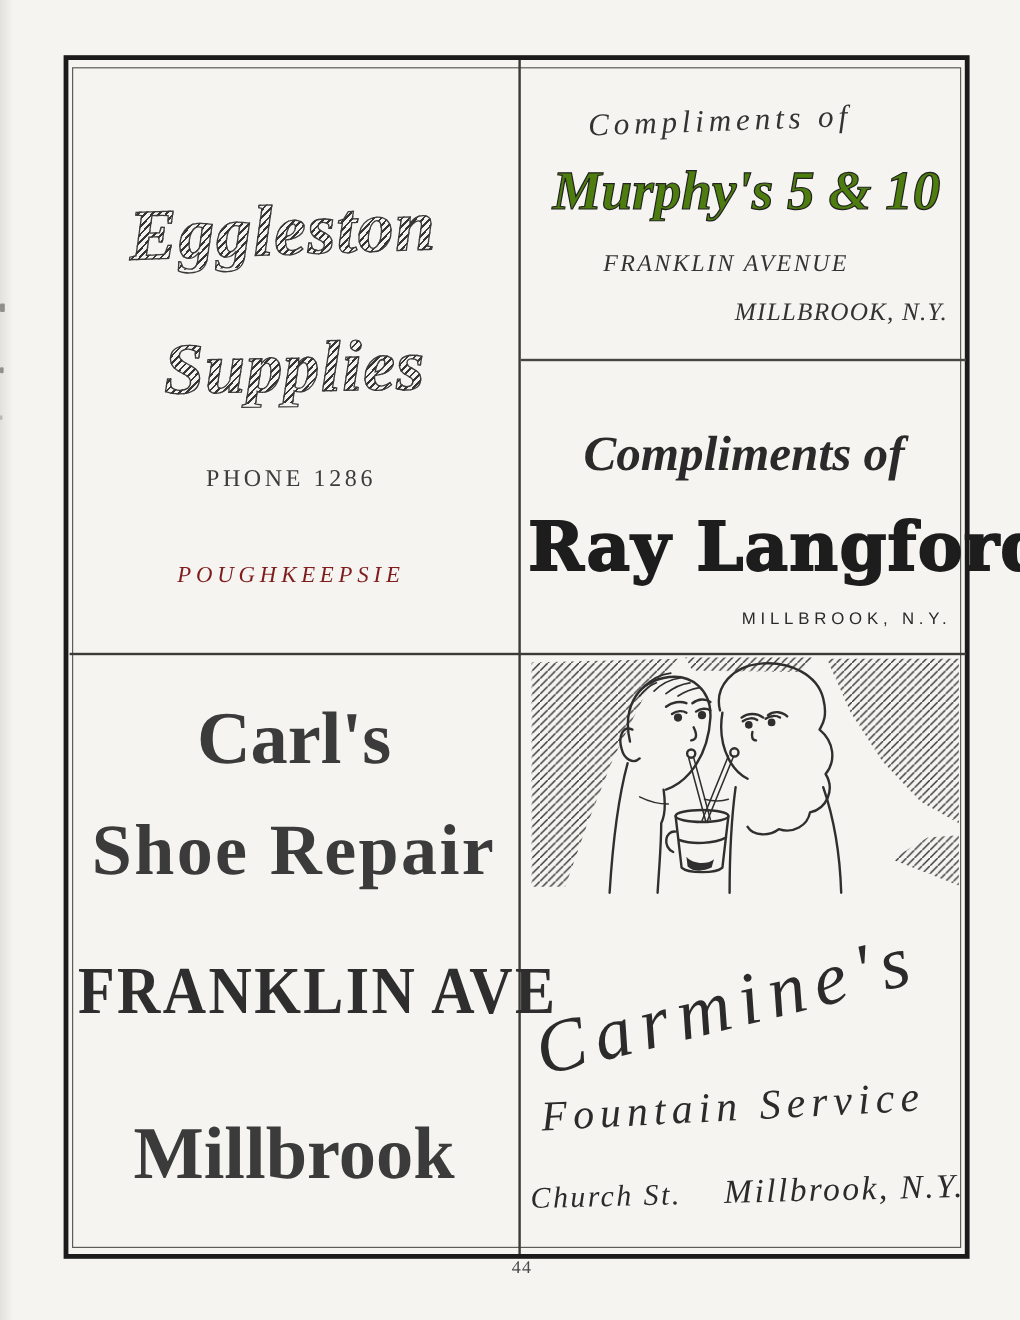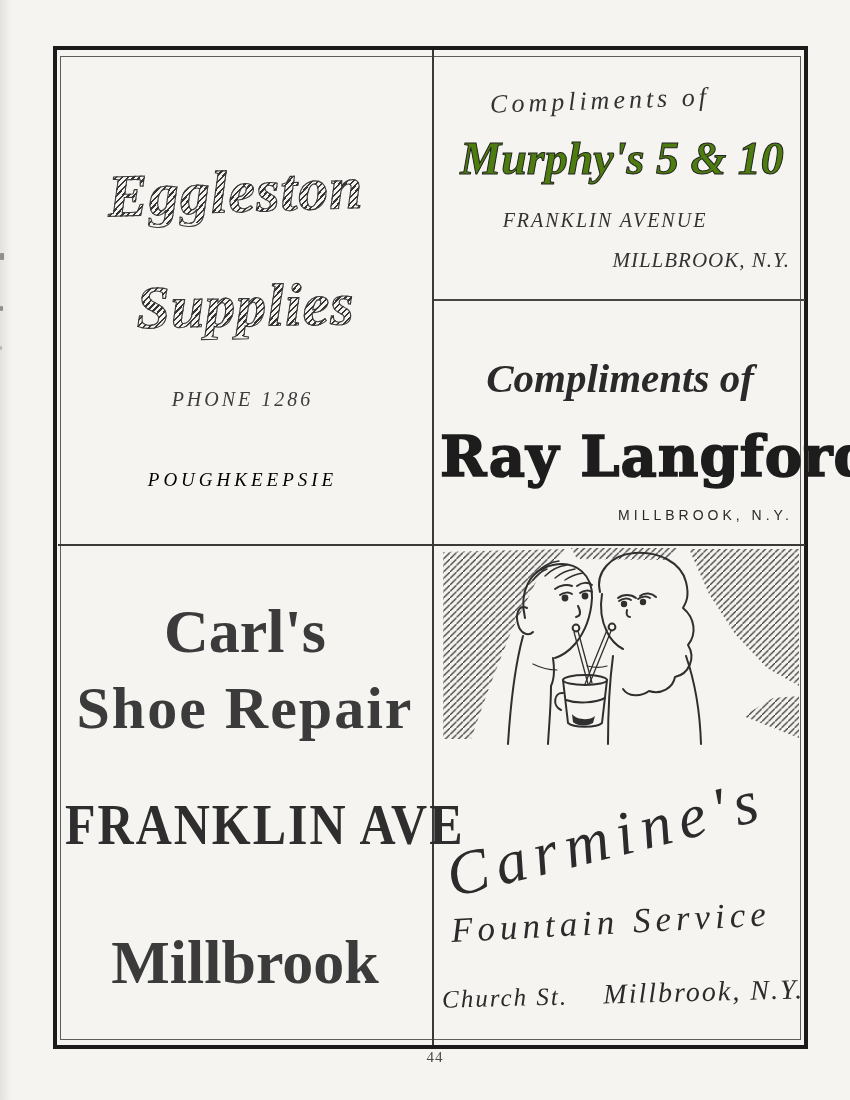--- a/index.html
+++ b/index.html
@@ -31,22 +31,22 @@
   .egg-name { font-style:italic; font-weight:700; font-size:60px; letter-spacing:1px; }
   .hatch { color:#4a4a4a; }
   @supports ((-webkit-background-clip: text) or (background-clip: text)) {
     .hatch {
       background-image:repeating-linear-gradient(135deg,
         rgba(42,42,42,.95) 0 1.6px, rgba(42,42,42,0) 1.6px 4.3px);
       -webkit-background-clip:text; background-clip:text;
       color:transparent; -webkit-text-stroke:1.1px #3a3a3a;
     }
   }
-  .egg-sub { font-style:italic; font-size:20px; letter-spacing:3px; color:#3c3c3c; }
-  .egg-city { font-style:italic; font-size:19px; letter-spacing:4px; color:#000000; }
+  .egg-sub { font-size:20px; letter-spacing:3px; color:#3c3c3c; }
+  .egg-city { font-style:italic; font-size:19px; letter-spacing:4px; color:#7f1d1d; }
   
   .mur-comp { font-style:italic; font-size:26px; letter-spacing:4px; color:#333; transform:rotate(-2deg); }
   .mur-name { font-style:italic; font-weight:700; font-size:46px; color:#4d7c0f;
     -webkit-text-stroke:1px #222; }
   .mur-addr { font-style:italic; font-size:20px; letter-spacing:2px; color:#333; }
   .mur-city { font-style:italic; font-size:21px; letter-spacing:1px; color:#333; }
   
   .lan-comp { font-style:italic; font-weight:700; font-size:41px; color:#2a2a2a; }
   .lan-name { font-weight:700; font-size:56px; color:#1d1d1d; -webkit-text-stroke:1.6px #1d1d1d;
     font-family:"DejaVu Serif","Liberation Serif",serif; letter-spacing:1px; }
@@ -101,21 +101,21 @@
     <div class="t mur-city" style="left:590px; top:250px; width:200px; text-align:right;">MILLBROOK, N.Y.</div>
   </div>
 
   <div>
     <div class="t ctr lan-comp" style="left:445px; top:358px; width:350px;">Compliments of</div>
     <div class="t ctr lan-name" style="left:440px; top:428px; width:360px;">Ray Langford</div>
     <div class="t lan-city" style="left:545px; top:508px; width:248px; text-align:right;">MILLBROOK, N.Y.</div>
   </div>
 
   <div>
-    <div class="t ctr carl carl-1" style="left:80px; top:600px; width:330px;">Carl's</div>
+    <div class="t ctr carl carl-1" style="left:80px; top:585px; width:330px;">Carl's</div>
     <div class="t ctr carl carl-2" style="left:70px; top:678px; width:350px;">Shoe Repair</div>
     <div class="t ctr carl carl-3" style="left:65px; top:800px; width:360px;">FRANKLIN AVE</div>
     <div class="t ctr carl carl-4" style="left:80px; top:915px; width:330px;">Millbrook</div>
   </div>
 
   <div>
     <svg class="abs illo" width="368" height="199" viewBox="0 0 368 199" xmlns="http://www.w3.org/2000/svg">
       <defs>
         <pattern id="hz" patternUnits="userSpaceOnUse" width="6.5" height="6.5">
           <path d="M-1.5 8 L8 -1.5" stroke="#343434" stroke-width="1.2" fill="none"></path>

